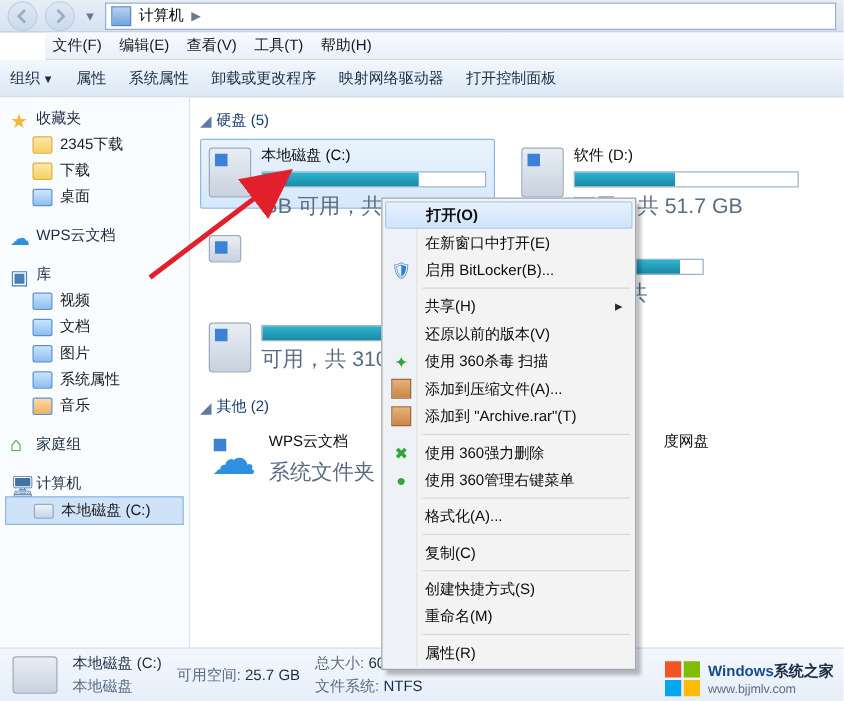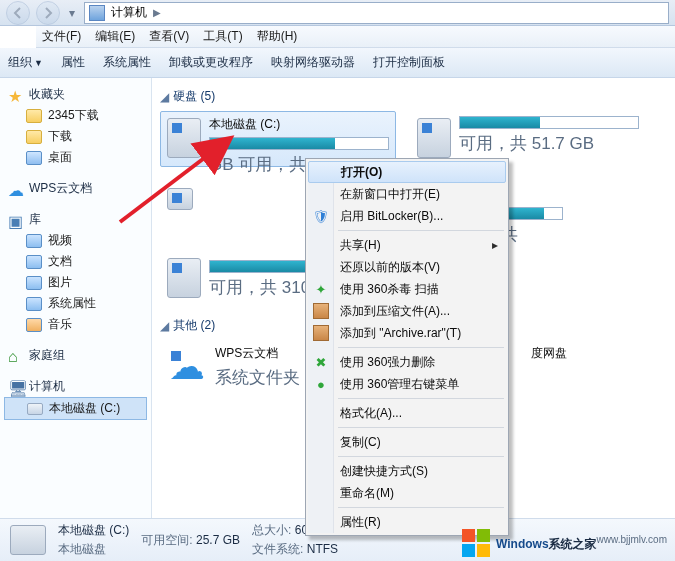--- a/index.html
+++ b/index.html
@@ -77,21 +77,21 @@
 .details .col { display: flex; flex-direction: column; gap: 2px; font-size: 11px; color: #4a5a70; }
 .details .k { color: #5a6c82; }
 .details .v { color: #1b2c44; }
 .dbar.small { width: 90px; height: 10px; display: inline-block; }
 
 
 .watermark { position: absolute; right: 8px; bottom: 4px; display: flex; align-items: center; gap: 6px; z-index: 60; }
 .wm-logo { width: 28px; height: 28px; display: grid; grid-template-columns: 1fr 1fr; grid-template-rows: 1fr 1fr; gap: 2px; }
 .wm-logo div:nth-child(1){background:#f35426;} .wm-logo div:nth-child(2){background:#81bc06;}
 .wm-logo div:nth-child(3){background:#05a6f0;} .wm-logo div:nth-child(4){background:#ffba08;}
-.wm-txt { display: flex; flex-direction: row; justify-content: space-between; }
+.wm-txt { display: flex; flex-direction: column; justify-content: space-between; }
 .wm-txt .l1 { font-size: 15px; color: #154a8b; font-weight: bold; }
 .wm-txt .l2 { font-size: 10px; color: #5a6c82; }
 </style>
 </head>
 <body>
 
 <div class="titlebar">
   <div class="nav-btn disabled">
     <svg width="12" height="12" viewBox="0 0 12 12">
         <path d="M8 1 L3 6 L8 11" stroke="#6a7a90" fill="none" stroke-width="2"></path>
@@ -213,20 +213,21 @@
           <div class="dname">本地磁盘 (C:)</div>
           <div class="dbar">
               <div class="fill" style="width:70%"></div>
             </div>
           <div class="dtxt">GB 可用，共</div>
         </div>
       </div>
       <div class="drive">
         <div class="drivon"></div>
         <div class="dinfo">
+          <div class="dname">软件 (D:)</div>
           <div class="dbar">
               <div class="fill" style="width:45%"></div>
             </div>
           <div class="dtxt">可用，共 51.7 GB</div>
         </div>
       </div>
       <div class="drive" style="width:160px">
         <div class="drivon small"></div>
       </div>
       <div class="drive">

